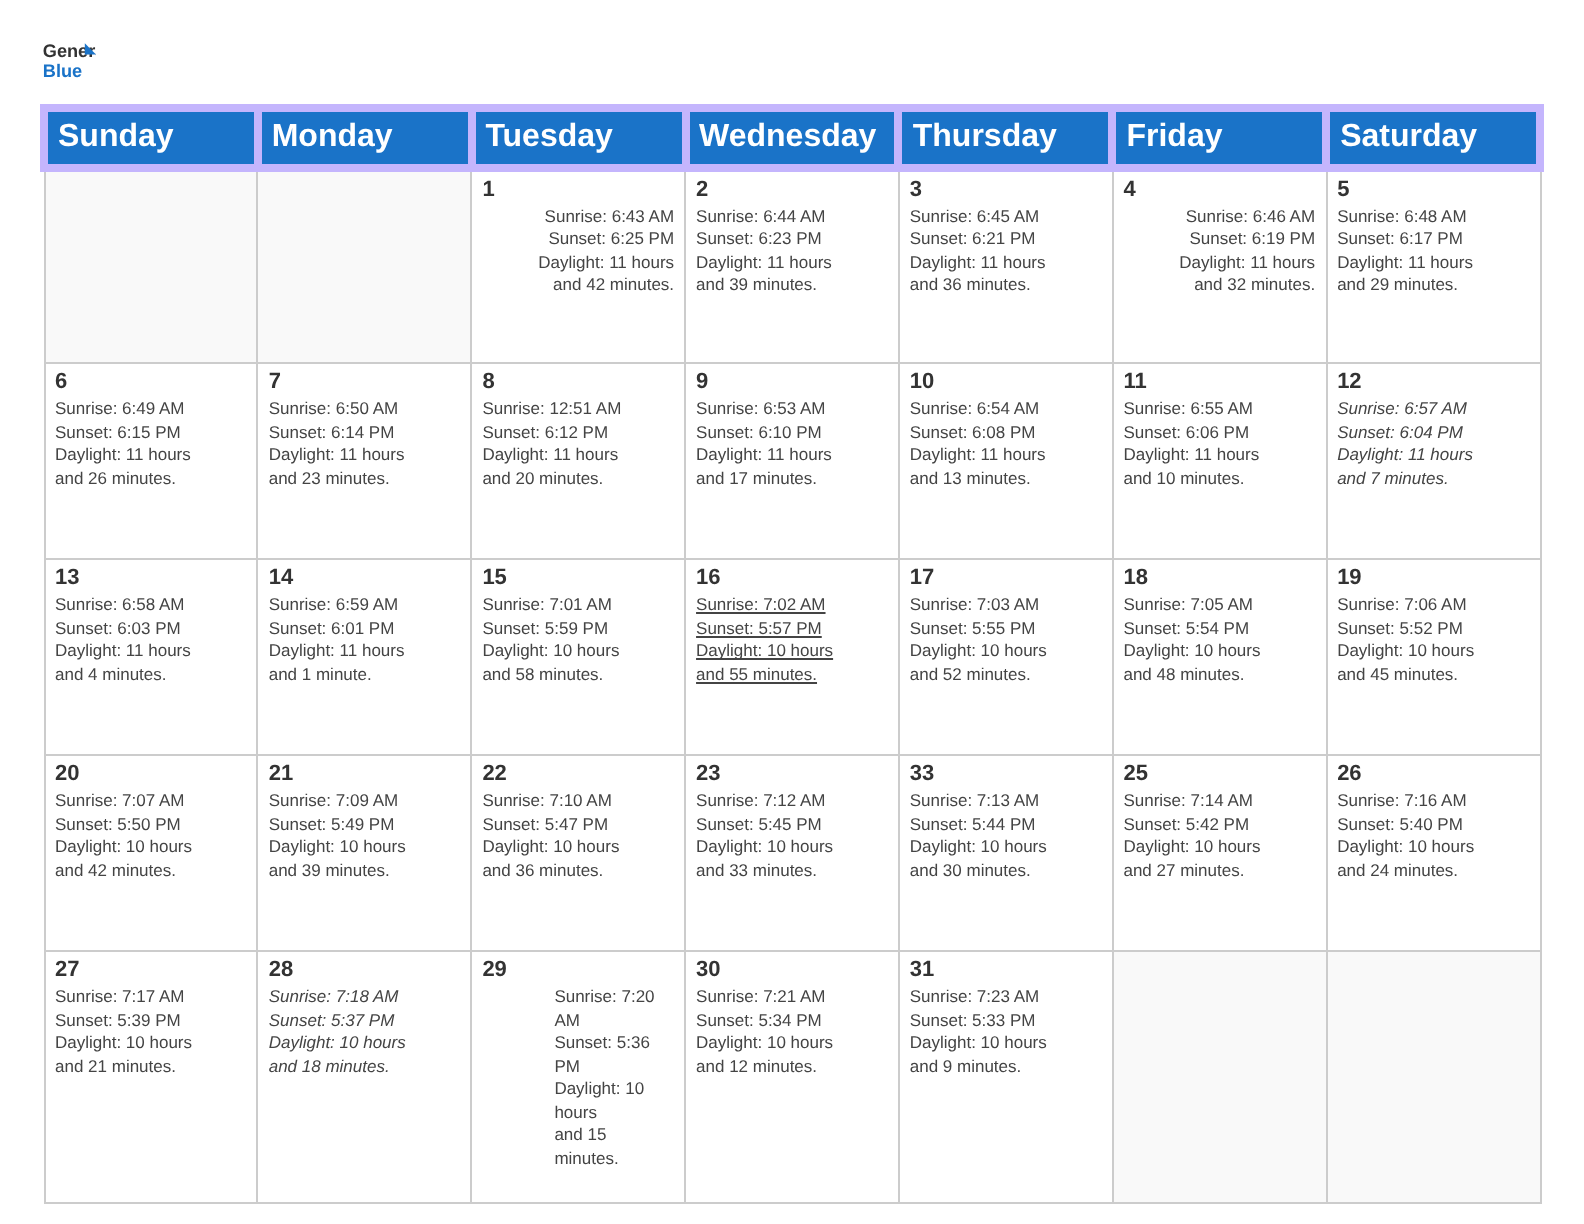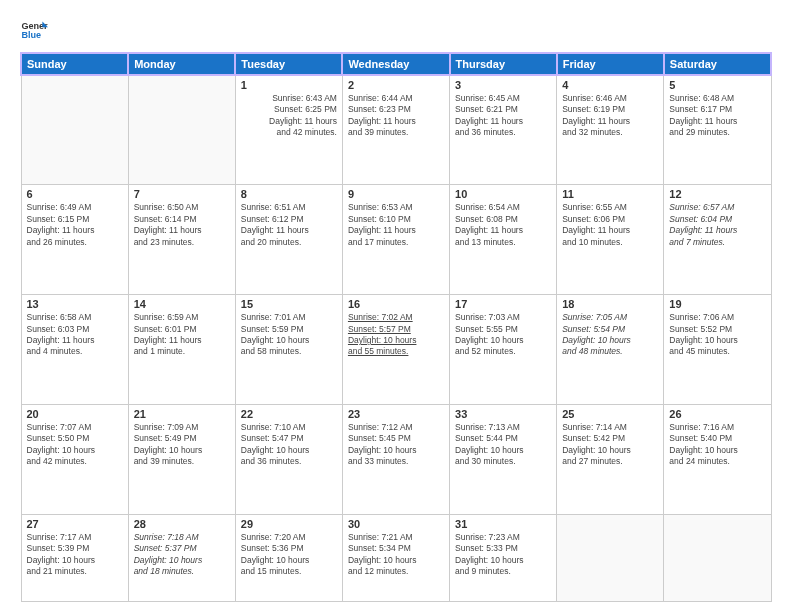--- a/index.html
+++ b/index.html
@@ -47,25 +47,25 @@
     }
     .calendar {
       flex: 1;
       border-collapse: collapse;
       width: 100%;
       table-layout: fixed;
     }
     .calendar th {
       background: #1a73c8;
       color: #fff;
-      font-size: 11px;
+      font-size: 16px;
       font-weight: bold;
       padding: 4px 5px;
       text-align: left;
-      border: 2px solid #c4b5fd;
+      border: 4px solid #c4b5fd;
     }
     .calendar td {
       border: 1px solid #ccc;
       vertical-align: top;
       padding: 3px 5px;
       font-size: 9px;
       color: #333;
       background: #fff;
       height: 88px;
     }
@@ -138,21 +138,21 @@
           </td>
           <td>
             <span class="day-num">3</span>
             <div class="day-info" style="white-space: pre-line;">Sunrise: 6:45 AM
 Sunset: 6:21 PM
 Daylight: 11 hours
 and 36 minutes.</div>
           </td>
           <td>
             <span class="day-num">4</span>
-            <div class="day-info" style="white-space: pre-line;">Sunrise: 6:46 AM
+            <div class="day-info" style="white-space: pre-line; text-align: right;">Sunrise: 6:46 AM
 Sunset: 6:19 PM
 Daylight: 11 hours
 and 32 minutes.</div>
           </td>
           <td>
             <span class="day-num">5</span>
             <div class="day-info" style="white-space: pre-line;">Sunrise: 6:48 AM
 Sunset: 6:17 PM
 Daylight: 11 hours
 and 29 minutes.</div>
@@ -168,21 +168,21 @@
           </td>
           <td>
             <span class="day-num">7</span>
             <div class="day-info" style="white-space: pre-line;">Sunrise: 6:50 AM
 Sunset: 6:14 PM
 Daylight: 11 hours
 and 23 minutes.</div>
           </td>
           <td>
             <span class="day-num">8</span>
-            <div class="day-info" style="white-space: pre-line;">Sunrise: 6:51 AM
+            <div class="day-info" style="white-space: pre-line;">Sunrise: 12:51 AM
 Sunset: 6:12 PM
 Daylight: 11 hours
 and 20 minutes.</div>
           </td>
           <td>
             <span class="day-num">9</span>
             <div class="day-info" style="white-space: pre-line;">Sunrise: 6:53 AM
 Sunset: 6:10 PM
 Daylight: 11 hours
 and 17 minutes.</div>
@@ -240,21 +240,21 @@
           </td>
           <td>
             <span class="day-num">17</span>
             <div class="day-info" style="white-space: pre-line;">Sunrise: 7:03 AM
 Sunset: 5:55 PM
 Daylight: 10 hours
 and 52 minutes.</div>
           </td>
           <td>
             <span class="day-num">18</span>
-            <div class="day-info" style="white-space: pre-line; font-style: italic;">Sunrise: 7:05 AM
+            <div class="day-info" style="white-space: pre-line;">Sunrise: 7:05 AM
 Sunset: 5:54 PM
 Daylight: 10 hours
 and 48 minutes.</div>
           </td>
           <td>
             <span class="day-num">19</span>
             <div class="day-info" style="white-space: pre-line;">Sunrise: 7:06 AM
 Sunset: 5:52 PM
 Daylight: 10 hours
 and 45 minutes.</div>
@@ -321,21 +321,21 @@
           </td>
           <td>
             <span class="day-num">28</span>
             <div class="day-info" style="white-space: pre-line; font-style: italic;">Sunrise: 7:18 AM
 Sunset: 5:37 PM
 Daylight: 10 hours
 and 18 minutes.</div>
           </td>
           <td>
             <span class="day-num">29</span>
-            <div class="day-info" style="white-space: pre-line;">Sunrise: 7:20 AM
+            <div class="day-info" style="white-space: pre-line; margin-left: 36px;">Sunrise: 7:20 AM
 Sunset: 5:36 PM
 Daylight: 10 hours
 and 15 minutes.</div>
           </td>
           <td>
             <span class="day-num">30</span>
             <div class="day-info" style="white-space: pre-line;">Sunrise: 7:21 AM
 Sunset: 5:34 PM
 Daylight: 10 hours
 and 12 minutes.</div>

